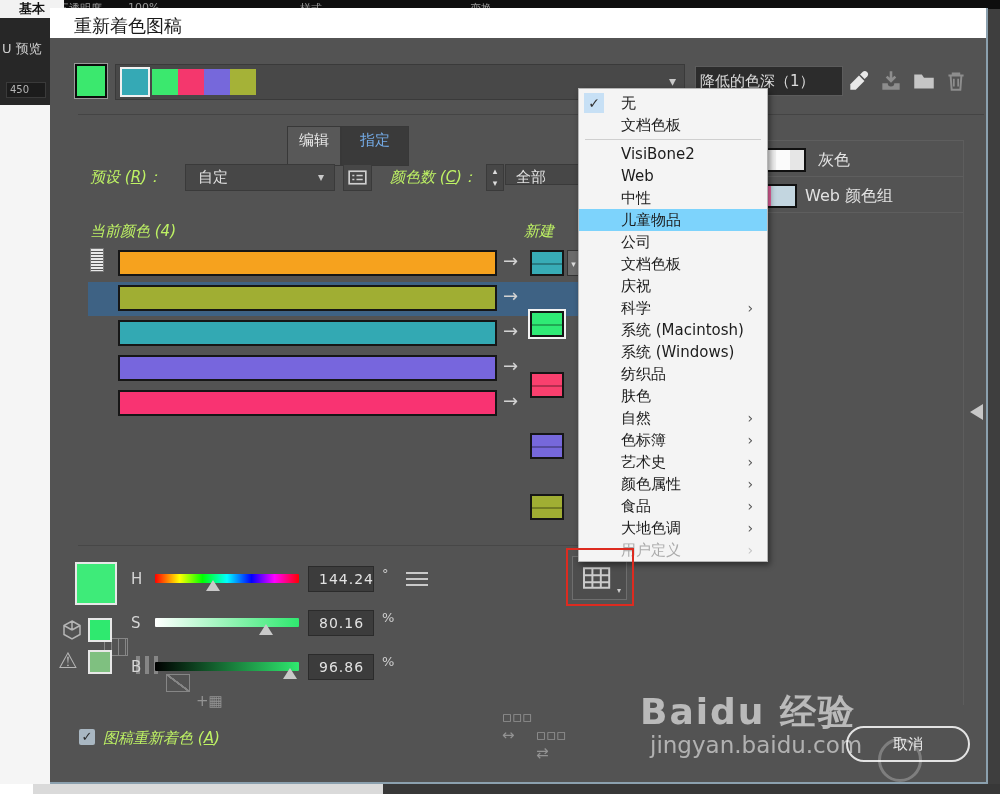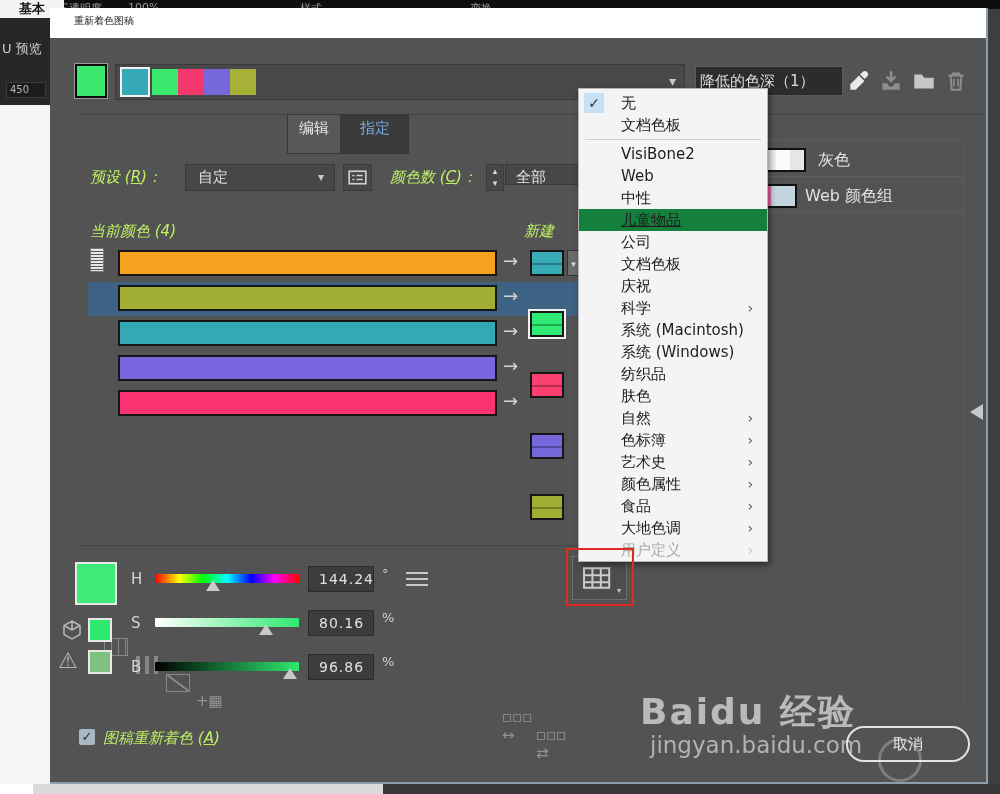--- a/index.html
+++ b/index.html
@@ -18,36 +18,36 @@
   .ruler-box { left:6px; top:82px; width:40px; height:16px; background:#1c1c1c; border:1px solid #3a3a3a;
                color:#b5b5b5; font-size:10px; line-height:14px; padding-left:3px; }
   .botstrip-a { left:0; top:784px; width:33px; height:10px; background:#ffffff; }
   .botstrip-b { left:33px; top:784px; width:350px; height:10px; background:#dadada; }
   .botstrip-c { left:383px; top:784px; width:617px; height:10px; background:#383838; }
 
   
   .dialog { left:50px; top:8px; width:938px; height:776px; background:#535353;
             border-right:2px solid #8ba0ae; border-bottom:2px solid #8ba0ae; z-index:2; }
   .titlebar { left:0; top:0; width:100%; height:30px; background:#ffffff; }
-  .titlebar .t { position:absolute; left:24px; top:6px; color:#1a1a1a; font-size:10px; }
+  .titlebar .t { position:absolute; left:24px; top:6px; color:#1a1a1a; font-size:18px; }
 
   
   .hswatch { left:25px; top:56px; width:32px; height:34px; border:2px solid #0c0c0c; outline:1px solid #9a9a9a; }
   .hfield { left:65px; top:56px; width:570px; height:36px; background:#484848; border:1px solid #3a3a3a; }
   .hfield .sw { position:absolute; top:4px; width:26px; height:26px; }
   .hfield .sel { outline:2px solid #f0f0f0; }
   .hfield .chev { position:absolute; right:8px; top:8px; color:#c9c9c9; font-size:14px; }
   .namefield { left:645px; top:58px; width:148px; height:30px; background:#2c2c2c; border:1px solid #5c5c5c;
                color:#dcdcdc; font-size:15px; line-height:28px; padding-left:4px; overflow:hidden; }
   .hicon { top:60px; width:26px; height:26px; }
 
   
   .hline { height:1px; background:#444444; }
   .vline { width:1px; background:#5d5d5d; }
-  .tab { top:106px; height:40px; font-size:15px; text-align:center; line-height:26px; border:1px solid #383838; }
+  .tab { top:118px; height:40px; font-size:15px; text-align:center; line-height:26px; border:1px solid #383838; }
   .tab-edit { left:237px; width:54px; background:#585858; color:#e8e8e8; }
   .tab-assign { left:291px; width:68px; background:#3a3a3a; color:#74abe6; }
 
   
   .fieldbox { background:#474747; border:1px solid #3a3a3a; color:#e0e0e0; font-size:15px; }
   .chevd { color:#c9c9c9; font-size:12px; }
 
   
   .rowsel { left:38px; top:274px; width:490px; height:34px; }
   .cbar { height:26px; border:2px solid #161616; }
@@ -88,21 +88,21 @@
   .gstrip div { flex:1; }
   .glabel { color:#e2e2e2; font-size:16px; }
   .collapse-arrow { width:0; height:0; border-top:8px solid transparent; border-bottom:8px solid transparent;
                     border-right:13px solid #c8c8c8; }
 
   
   .menu { left:528px; top:80px; width:190px; height:474px; background:#f4f4f4; border:1px solid #b5b5b5;
           box-shadow:2px 3px 6px rgba(0,0,0,.45); z-index:20; padding-top:3px; }
   .mi { position:relative; height:22px; line-height:22px; padding-left:42px; color:#1c1c1c; font-size:15px; }
   .mi .mi-sub { position:absolute; right:14px; color:#555; font-size:14px; }
-  .mi.hl { background:#15803d;text-decoration:underline; }
+  .mi.hl { background:#7dd3fc; }
   .mi.dis { color:#ababab; }
   .mi.dis .mi-sub { color:#c4c4c4; }
   .mi-check { position:absolute; left:5px; top:1px; width:20px; height:20px; background:#c7e0f5;
               color:#333; font-size:14px; text-align:center; line-height:20px; }
   .mdivider { height:1px; background:#cfcfcf; margin:3px 6px; }
 
   
   .checkbox { width:16px; height:16px; background:#a9b7c2; border-radius:2px; color:#2b2b2b;
               font-size:13px; text-align:center; line-height:16px; }
   .pillbtn { width:124px; height:36px; border:2px solid #e3e3e3; border-radius:19px;

